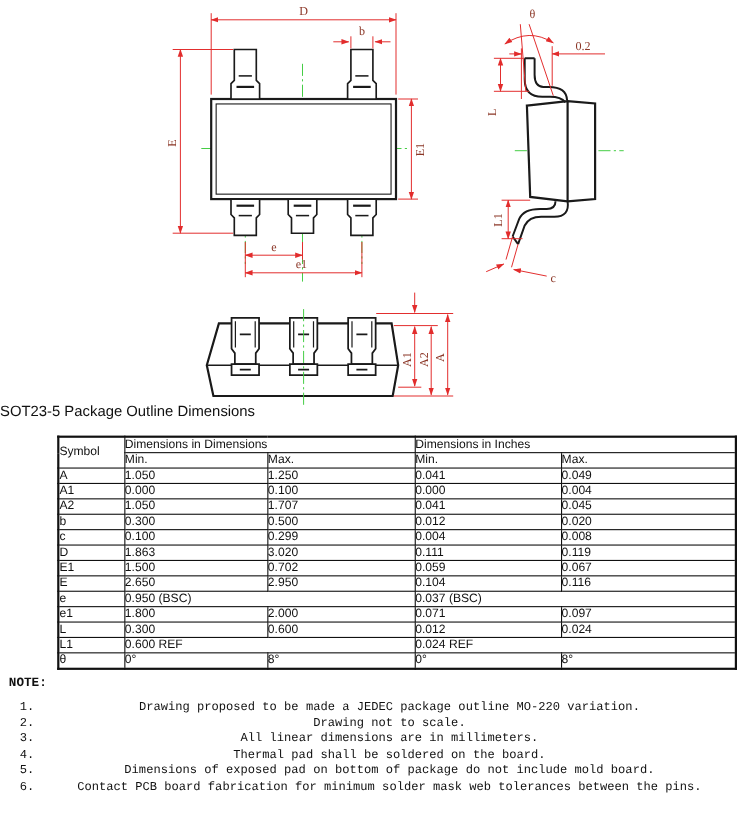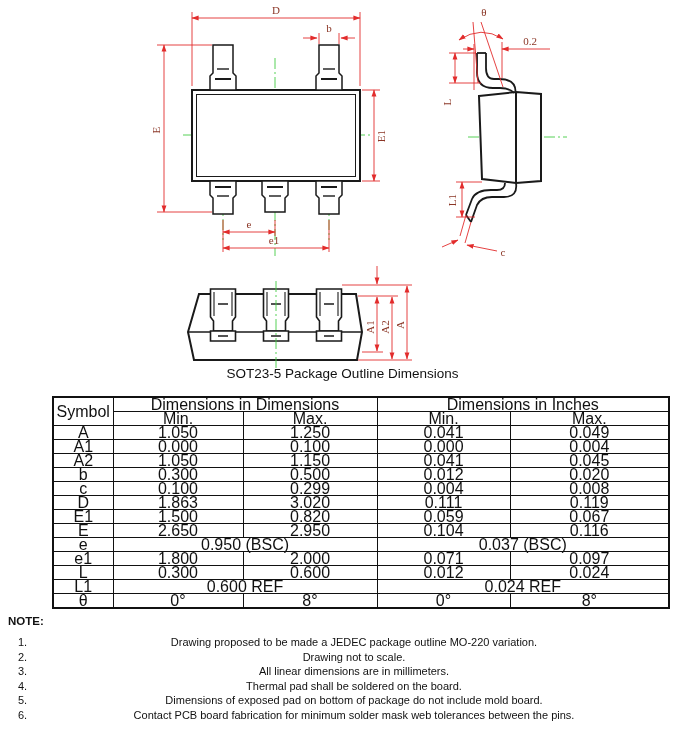--- a/index.html
+++ b/index.html
@@ -1,27 +1,27 @@
 <!DOCTYPE html>
 <html><head>
 <meta charset="utf-8">
 <style>
   html,body{margin:0;padding:0;background:#fff;}
   #page{position:relative;width:685px;height:740px;background:#fff;
         font-family:"Liberation Sans",sans-serif;color:#111;overflow:hidden;}
   #drawing{position:absolute;left:0;top:0;}
   .dimtext{font-family:"Liberation Serif",serif;font-size:11px;fill:#8b3626;}
-  #caption{position:absolute;left:0;top:366px;width:685px;text-align:center;
+  #caption{position:absolute;left:0;top:366px;width:685px;text-align:left;
            font-size:13.5px;color:#111;}
   #dimtable{position:absolute;left:52px;top:396px;width:616px;
             border-collapse:collapse;border:2px solid #111;
-            font-size:16px;text-align:center;table-layout:fixed;}
+            font-size:11px;text-align:left;table-layout:fixed;}
   #dimtable th,#dimtable td{border:1px solid #111;padding:0;height:13px;
             line-height:13px;font-weight:normal;white-space:nowrap;}
-  #notes{position:absolute;left:8px;top:615px;width:660px;font-size:11px;}
+  #notes{position:absolute;left:8px;top:615px;width:660px;font-size:11px;font-family:Liberation Mono, monospace;}
   #note-title{font-weight:bold;font-size:11.5px;margin-bottom:9px;}
   .note-row{display:flex;margin-bottom:2.5px;}
   .note-num{width:22px;padding-left:10px;flex:none;}
   .note-text{flex:1;text-align:center;}
 </style>
 </head>
 <body>
 
 <div id="page">
 
@@ -218,21 +218,21 @@
         <tr>
           <td>A1</td>
           <td>0.000</td>
           <td>0.100</td>
           <td>0.000</td>
           <td>0.004</td>
         </tr>
         <tr>
           <td>A2</td>
           <td>1.050</td>
-          <td>1.150</td>
+          <td>1.707</td>
           <td>0.041</td>
           <td>0.045</td>
         </tr>
         <tr>
           <td>b</td>
           <td>0.300</td>
           <td>0.500</td>
           <td>0.012</td>
           <td>0.020</td>
         </tr>
@@ -246,21 +246,21 @@
         <tr>
           <td>D</td>
           <td>1.863</td>
           <td>3.020</td>
           <td>0.111</td>
           <td>0.119</td>
         </tr>
         <tr>
           <td>E1</td>
           <td>1.500</td>
-          <td>0.820</td>
+          <td>0.702</td>
           <td>0.059</td>
           <td>0.067</td>
         </tr>
         <tr>
           <td>E</td>
           <td>2.650</td>
           <td>2.950</td>
           <td>0.104</td>
           <td>0.116</td>
         </tr>

